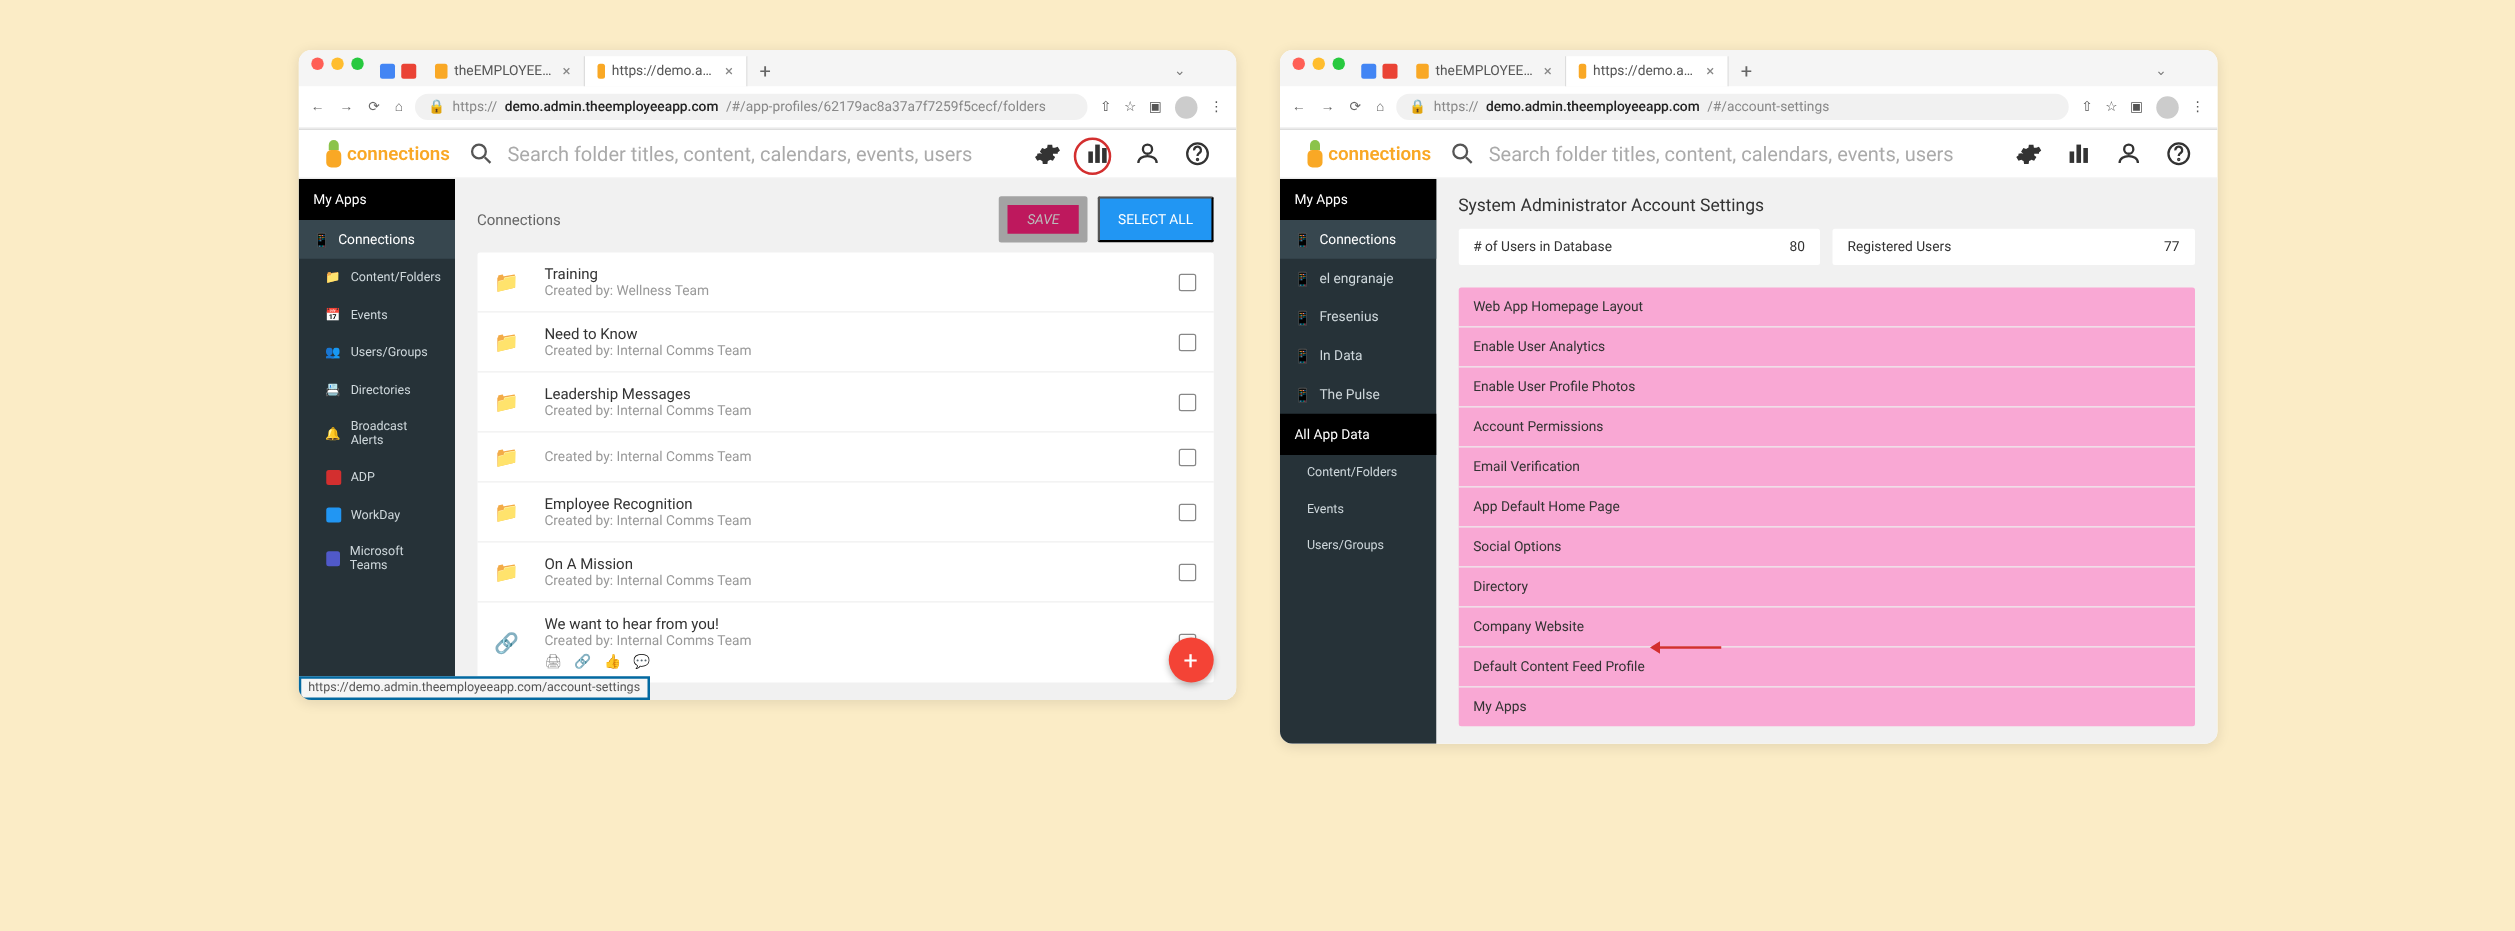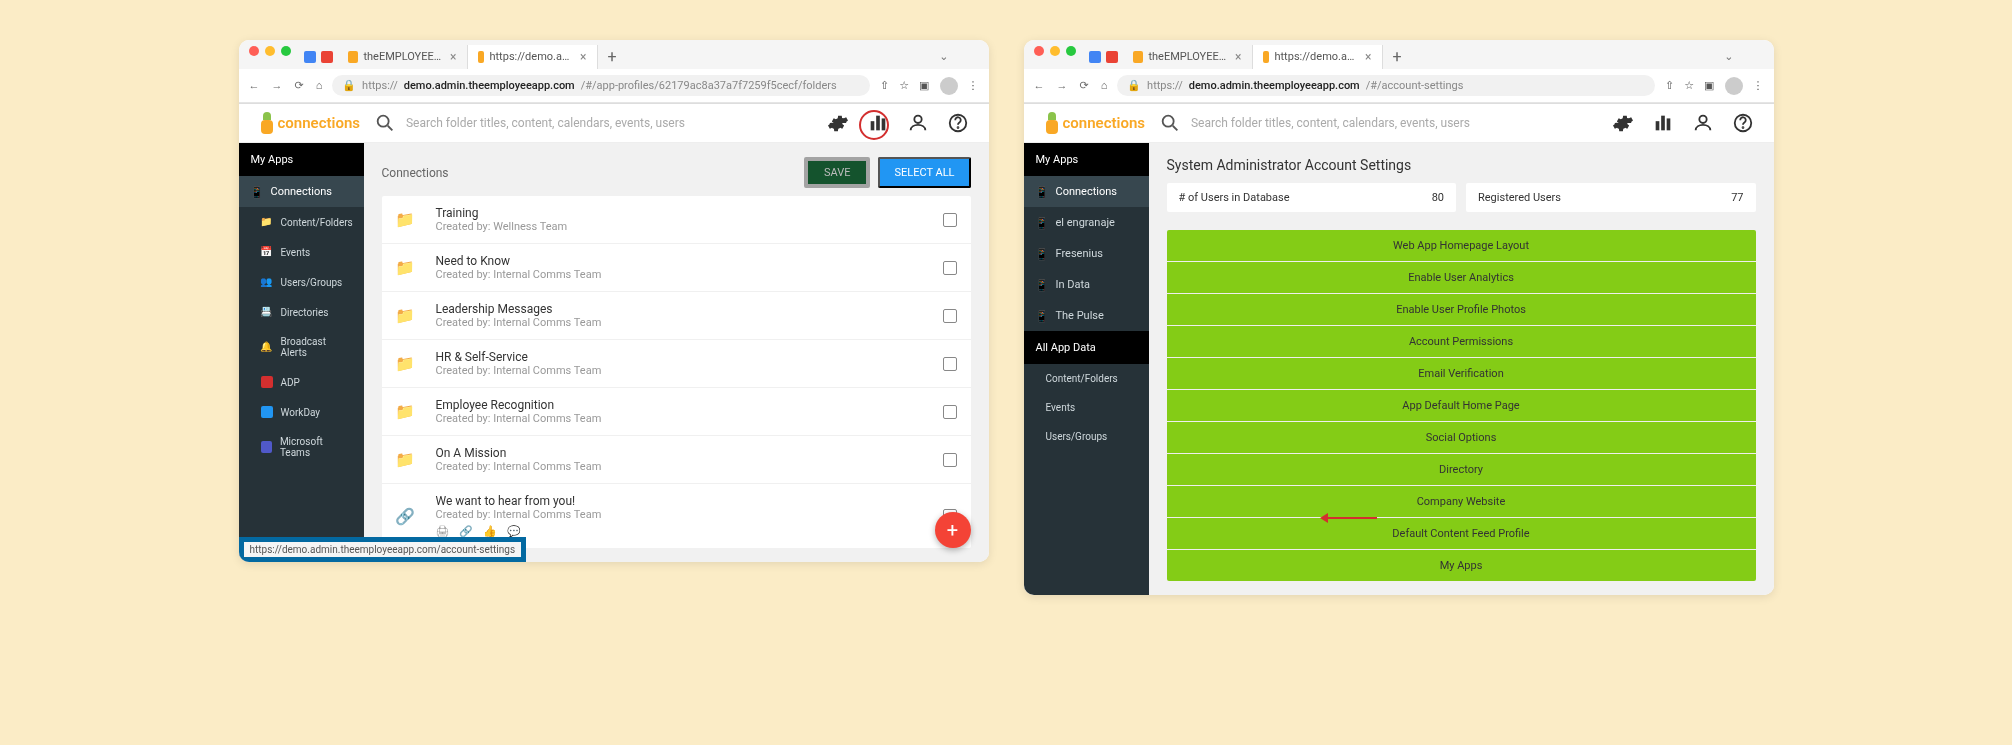--- a/index.html
+++ b/index.html
@@ -24,55 +24,55 @@
   .url-row .right-icons{display:flex;gap:10px;align-items:center;color:#555;}
   .url-row .avatar{width:18px;height:18px;border-radius:50%;background:#ccc;}
   
   .appbar{display:flex;align-items:center;padding:8px 20px;gap:14px;border-bottom:1px solid #eee;background:#fff;position:relative;}
   .logo{display:flex;align-items:center;gap:3px;}
   .pine{width:16px;height:22px;position:relative;}
   .pine::before{content:"";position:absolute;top:0;left:4px;width:8px;height:8px;border-radius:50% 50% 0 0;background:#8bc34a;}
   .pine::after{content:"";position:absolute;bottom:0;left:2px;width:12px;height:14px;border-radius:4px;background:#f9a825;}
   .logo-text{color:#f9a825;font-weight:600;font-size:15px;}
   .search-wrap{display:flex;align-items:center;gap:10px;flex:1;}
-  .search-wrap input{border:none;outline:none;font-size:12px;flex:1;color:#333;}
+  .search-wrap input{border:none;outline:none;font-size:16px;flex:1;color:#333;}
   .search-wrap input::placeholder{color:#aaa;}
   .appbar .ricons{display:flex;gap:18px;align-items:center;margin-left:auto;color:#333;}
   .icon{width:22px;height:22px;display:flex;align-items:center;justify-content:center;}
   .highlight-circle{position:absolute;width:30px;height:30px;border:2px solid #d32f2f;border-radius:50%;right:100px;top:6px;}
   
   .app-body{display:flex;min-height:410px;background:#f1f1f1;}
   .sidebar{width:125px;background:#263238;color:#cfd8dc;font-size:11px;display:flex;flex-direction:column;}
   .sidebar .hdr{background:#000;color:#fff;padding:10px 12px;font-size:11px;}
   .sidebar .item{display:flex;align-items:center;gap:8px;padding:9px 12px;cursor:pointer;}
   .sidebar .item.active{background:#37474f;color:#fff;}
   .sidebar .sub{padding-left:22px;font-size:10px;}
   .sidebar .ic{width:12px;height:12px;display:inline-block;}
   
   .main{flex:1;padding:14px 18px;position:relative;}
   .section-title{font-size:12px;color:#666;margin-bottom:8px;display:flex;align-items:center;justify-content:space-between;}
   .btns{display:flex;gap:8px;}
-  .btn-save{background:#14532d;color:#bbb;border:4px solid #a3a3a3;padding:5px 16px;font-size:11px;border-radius:2px;}
+  .btn-save{background:#be185d;color:#bbb;border:7px solid #a3a3a3;padding:5px 16px;font-size:11px;border-radius:2px;font-style:italic;}
   .btn-select{background:#2196f3;color:#fff;padding:5px 14px;font-size:11px;border-radius:2px;}
   .list{background:#fff;border-radius:2px;}
   .row{display:flex;align-items:center;padding:10px 14px;border-bottom:1px solid #f0f0f0;gap:14px;}
   .row:last-child{border-bottom:none;}
   .row .ric{color:#888;width:16px;text-align:center;}
   .row .txt{flex:1;margin-left:10px;}
   .row .txt .t{font-size:12px;color:#333;}
   .row .txt .s{font-size:11px;color:#999;}
   .row .cb{width:14px;height:14px;border:1.5px solid #888;border-radius:2px;}
   .mini-icons{display:flex;gap:10px;margin-top:4px;color:#888;font-size:11px;}
   .fab{position:absolute;right:18px;bottom:14px;width:36px;height:36px;border-radius:50%;background:#f44336;color:#fff;display:flex;align-items:center;justify-content:center;font-size:20px;box-shadow:0 2px 6px rgba(0,0,0,0.3);}
-  .tooltip{position:absolute;left:0;bottom:0;background:#f5f5f5;border:5px solid #0369a1;font-size:10px;padding:2px 6px;color:#555;}
+  .tooltip{position:absolute;left:0;bottom:0;background:#f5f5f5;border:2px solid #0369a1;font-size:10px;padding:2px 6px;color:#555;}
   
   .page-title{font-size:14px;color:#333;margin-bottom:10px;}
   .stat-row{display:flex;gap:10px;margin-bottom:18px;}
   .stat{flex:1;background:#fff;padding:8px 12px;display:flex;justify-content:space-between;font-size:11px;color:#333;border-radius:2px;}
-  .settings-list{background:#84cc16;border-radius:2px;text-align:center;}
+  .settings-list{background:#f9a8d4;border-radius:2px;}
   .settings-list .srow{padding:9px 12px;font-size:11px;color:#333;border-bottom:1px solid #eee;}
   .settings-list .srow:last-child{border-bottom:none;}
   .arrow-annot{position:absolute;left:174px;bottom:76px;}
   .arrow-line{width:54px;height:2px;background:#d32f2f;position:relative;}
   .arrow-line::before{content:"";position:absolute;left:-8px;top:-4px;border:5px solid transparent;border-right:8px solid #d32f2f;}
   svg{width:100%;height:100%;}
 </style>
 </head>
 <body>
 
@@ -235,21 +235,20 @@
             <span class="ric">📁</span>
             <div class="txt">
               <div class="t">Leadership Messages</div>
               <div class="s">Created by: Internal Comms Team</div>
             </div>
             <div class="cb"></div>
           </div>
         <div class="row">
             <span class="ric">📁</span>
             <div class="txt">
-              <div class="t">HR &amp; Self-Service</div>
               <div class="s">Created by: Internal Comms Team</div>
             </div>
             <div class="cb"></div>
           </div>
         <div class="row">
             <span class="ric">📁</span>
             <div class="txt">
               <div class="t">Employee Recognition</div>
               <div class="s">Created by: Internal Comms Team</div>
             </div>

